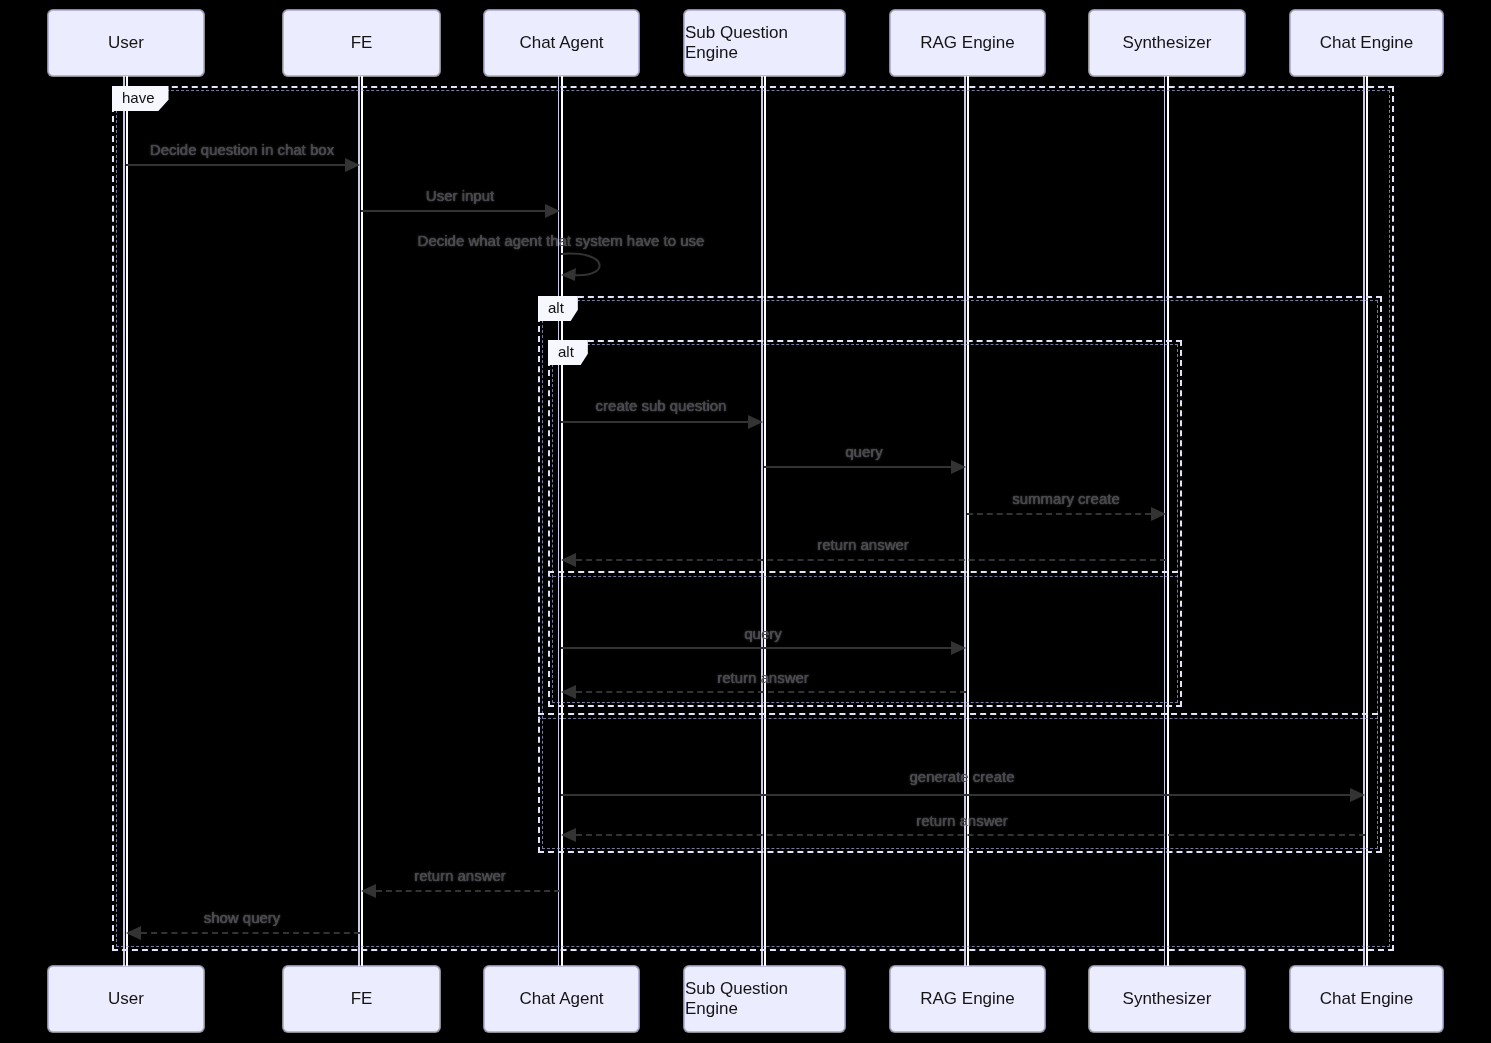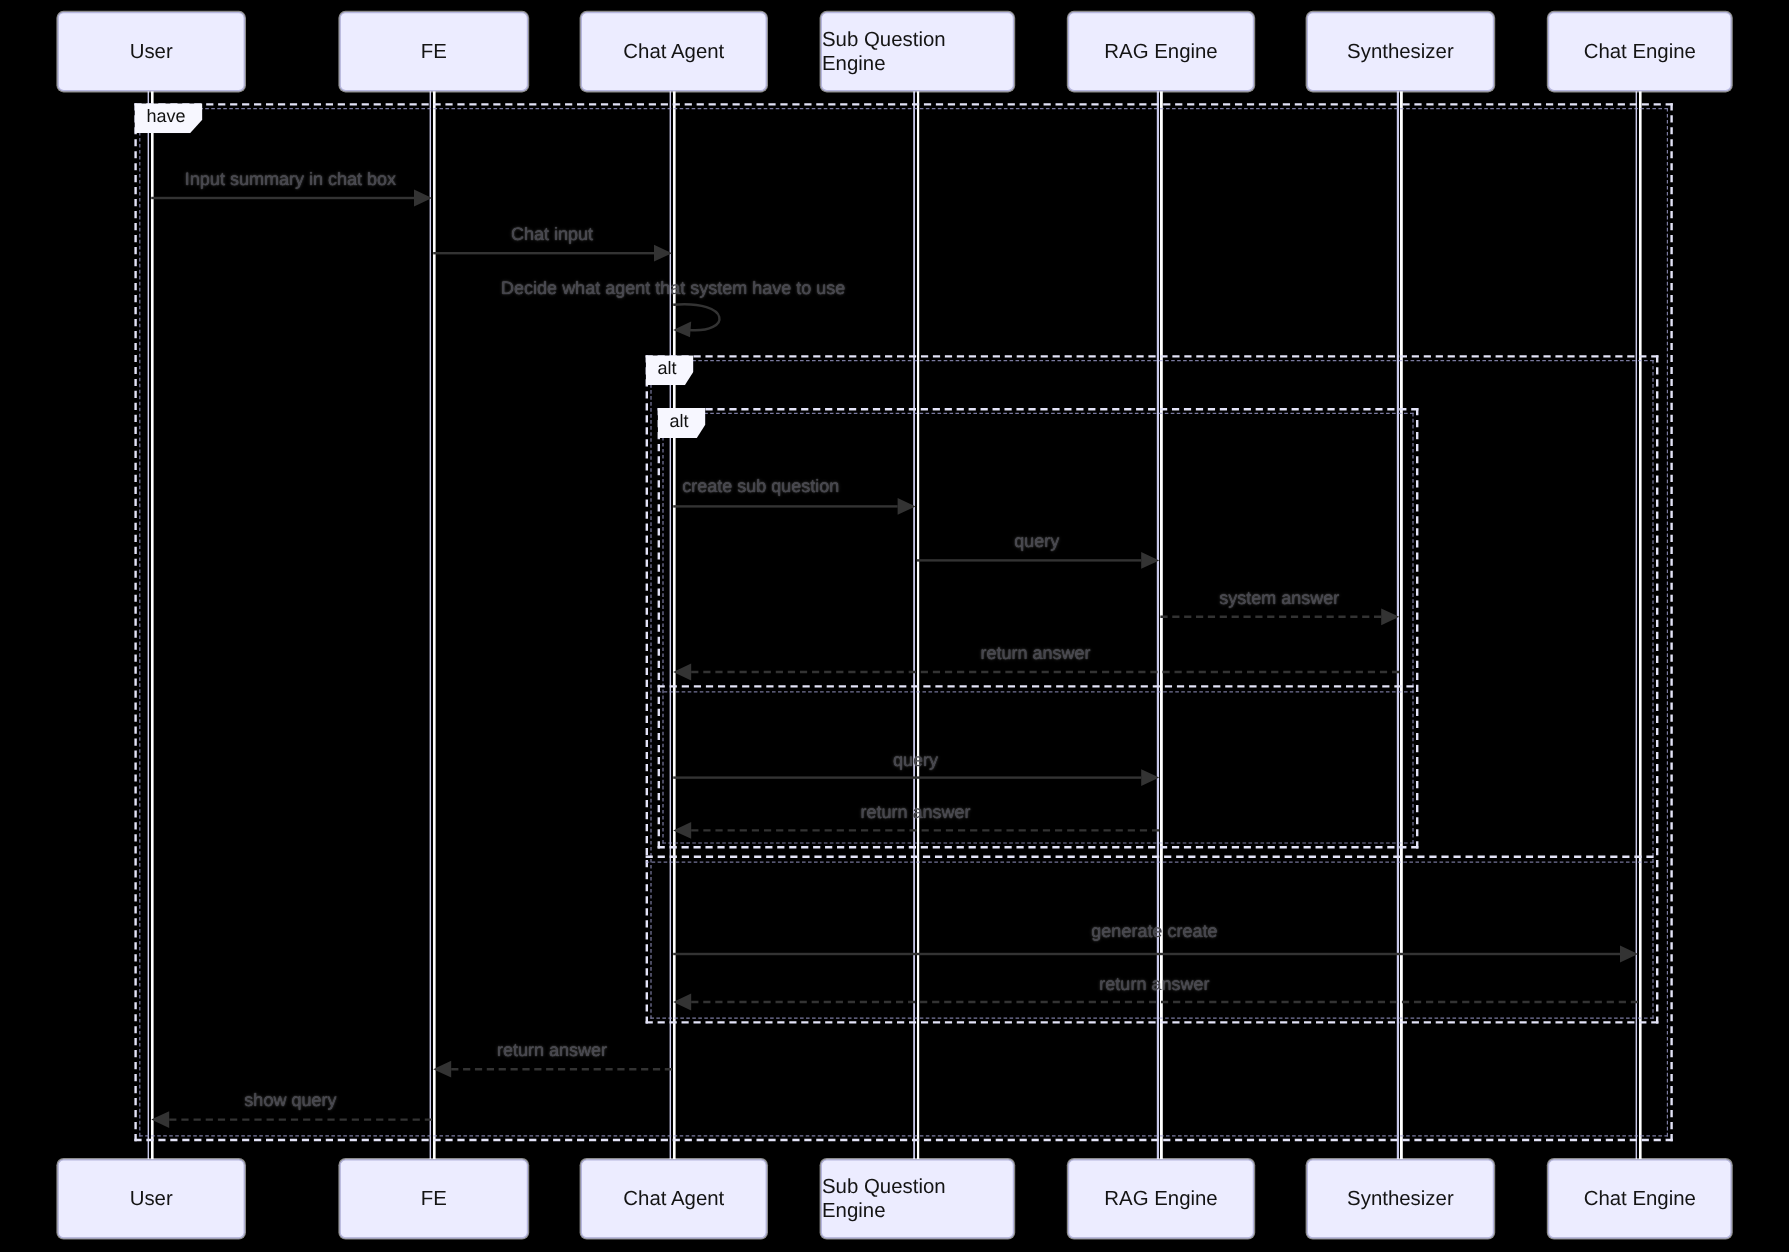--- a/index.html
+++ b/index.html
@@ -68,43 +68,43 @@
   <div class="frame" style="left:112px;top:86px;width:1278px;height:861px"></div>
   <div class="frame" style="left:538px;top:296px;width:840px;height:553px"></div>
   <div class="frame" style="left:548px;top:340px;width:630px;height:363px"></div>
   <div class="divider" style="left:548px;top:571px;width:630px"></div>
   <div class="divider" style="left:538px;top:713px;width:840px"></div>
 
   <div class="frame-label" style="left:112px;top:86px">have</div>
   <div class="frame-label" style="left:538px;top:296px">alt</div>
   <div class="frame-label" style="left:548px;top:340px">alt</div>
 
-  <div class="msg-label" style="left:242px;top:141px">Input summary in chat box</div>
+  <div class="msg-label" style="left:242px;top:141px">Decide question in chat box</div>
   <div class="arrow" style="left:126px;top:164px;width:219px"></div>
   <div class="head right" style="left:345px;top:158px"></div>
 
-  <div class="msg-label" style="left:460px;top:187px">Chat input</div>
+  <div class="msg-label" style="left:460px;top:187px">User input</div>
   <div class="arrow" style="left:361px;top:210px;width:184px"></div>
   <div class="head right" style="left:545px;top:204px"></div>
 
   <div class="msg-label" style="left:561px;top:232px">Decide what agent that system have to use</div>
   <svg class="selfloop" style="left:558px;top:248px" width="62" height="34" viewBox="0 0 62 34">
     <path d="M3,6 C52,2 52,30 16,27" fill="none" stroke="#333333" stroke-width="2"></path>
     <polygon points="3,27 18,20 17,33" fill="#333333"></polygon>
   </svg>
 
-  <div class="msg-label" style="left:634px;top:397px">create sub question</div>
+  <div class="msg-label" style="left:661px;top:397px">create sub question</div>
   <div class="arrow" style="left:561px;top:421px;width:187px"></div>
   <div class="head right" style="left:748px;top:415px"></div>
 
   <div class="msg-label" style="left:864px;top:443px">query</div>
   <div class="arrow" style="left:764px;top:466px;width:187px"></div>
   <div class="head right" style="left:951px;top:460px"></div>
 
-  <div class="msg-label" style="left:1066px;top:490px">system answer</div>
+  <div class="msg-label" style="left:1066px;top:490px">summary create</div>
   <div class="arrow dashed" style="left:967px;top:513px;width:184px"></div>
   <div class="head right" style="left:1151px;top:507px"></div>
 
   <div class="msg-label" style="left:863px;top:536px">return answer</div>
   <div class="arrow dashed" style="left:576px;top:559px;width:590px"></div>
   <div class="head left" style="left:561px;top:553px"></div>
 
   <div class="msg-label" style="left:763px;top:625px">query</div>
   <div class="arrow" style="left:561px;top:647px;width:390px"></div>
   <div class="head right" style="left:951px;top:641px"></div>

